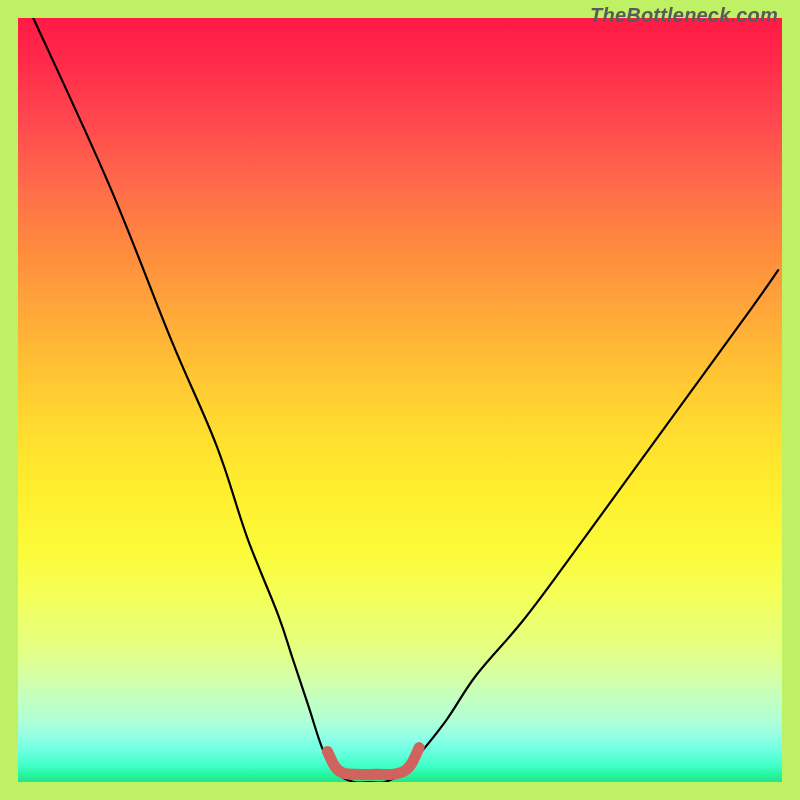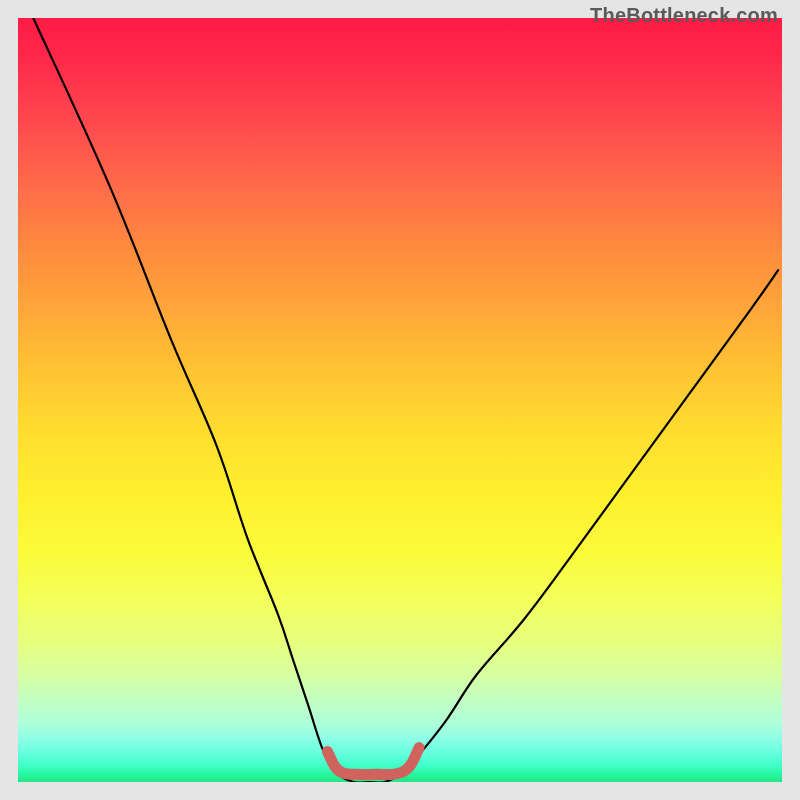--- a/index.html
+++ b/index.html
@@ -6,22 +6,23 @@
     margin: 0;
     padding: 0;
     background: #000;
     width: 800px;
     height: 800px;
     overflow: hidden;
   }
   .container {
     width: 800px;
     height: 800px;
-    background: #e5e5e5;
+    background: #bef264;
     position: relative;
+    font-style: italic;
   }
   .watermark {
     position: absolute;
     top: 4px;
     right: 22px;
     color: #5a5a5a;
     font-family: Arial, Helvetica, sans-serif;
     font-size: 20px;
     font-weight: 600;
     letter-spacing: 0.2px;

